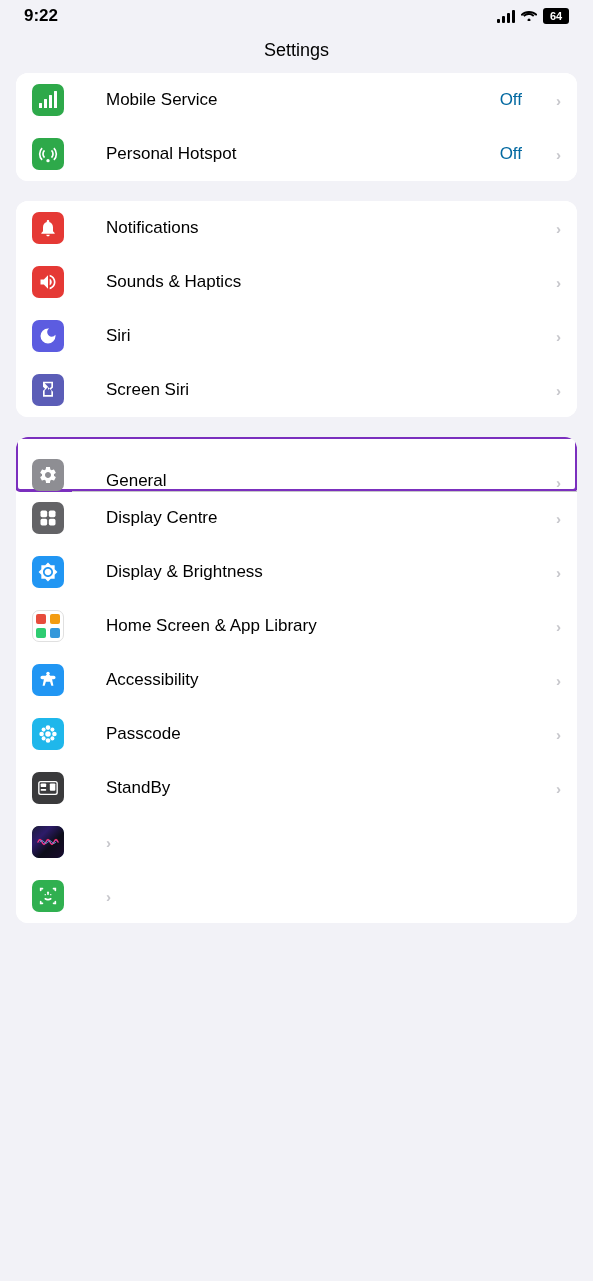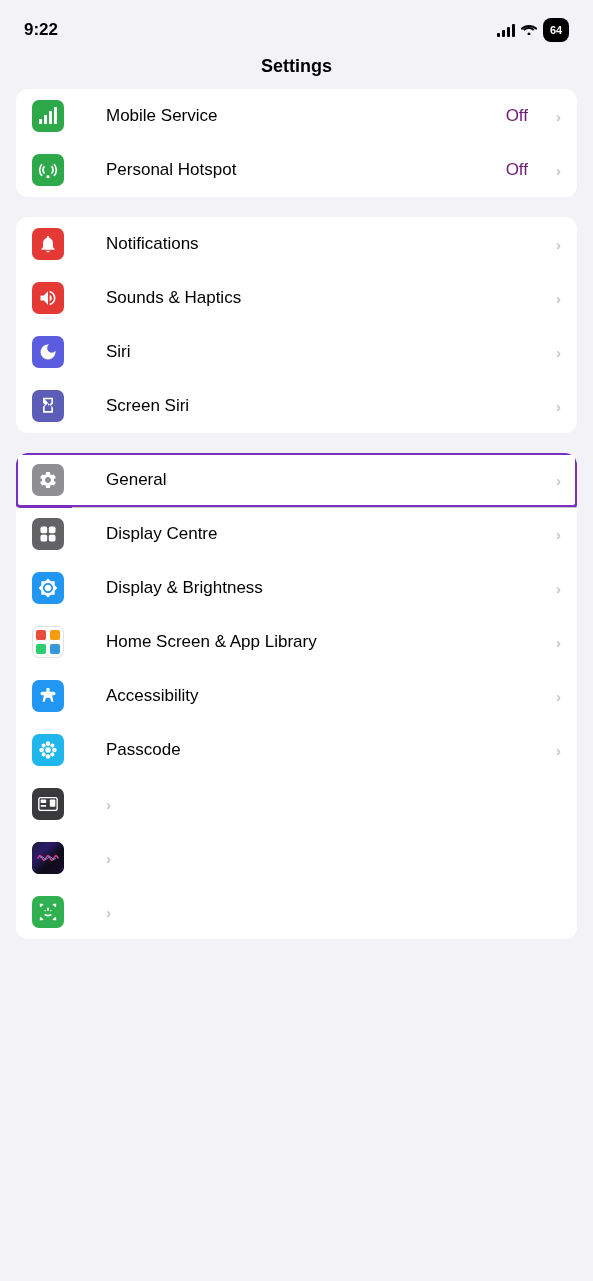--- a/index.html
+++ b/index.html
@@ -11,21 +11,21 @@
       background: #f2f2f7;
       font-family: -apple-system, 'SF Pro Text', 'Helvetica Neue', sans-serif;
       overflow-x: hidden;
     }
 
     
     .status-bar {
       display: flex;
       justify-content: space-between;
       align-items: center;
-      padding: 18px 24px 6px;
+      padding: 6px 24px 6px;
       background: #f2f2f7;
     }
     .status-time {
       font-size: 17px;
       font-weight: 600;
       color: #000;
     }
     .status-icons {
       display: flex;
       align-items: center;
@@ -47,35 +47,35 @@
       color: #000;
     }
     .battery-box {
       display: flex;
       align-items: center;
       justify-content: center;
       background: #000;
       color: #fff;
       font-size: 11px;
       font-weight: 600;
-      border-radius: 8px;
+      border-radius: 3px;
       padding: 2px 4px;
       min-width: 26px;
-      height: 24px;
+      height: 16px;
     }
 
     
     .page-title-bar {
       text-align: center;
       padding: 8px 0 12px;
       background: #f2f2f7;
     }
     .page-title {
       font-size: 18px;
-      font-weight: 700;
+      font-weight: 400;
       color: #000;
     }
 
     
     .settings-group {
       background: #fff;
       border-radius: 12px;
       margin: 0 16px 20px;
       overflow: hidden;
     }
@@ -100,20 +100,21 @@
       right: 0;
       height: 0.5px;
       background: #c6c6c8;
     }
 
     .settings-row.highlighted {
       outline: 3px solid #7b2fbe;
       outline-offset: -1px;
       border-radius: 4px;
       z-index: 1;
+      align-items: flex-end;
     }
 
     .row-icon {
       width: 32px;
       height: 32px;
       border-radius: 7px;
       margin-right: 14px;
       flex-shrink: 0;
       display: flex;
       align-items: center;
@@ -124,21 +125,22 @@
 
     .row-label {
       flex: 1;
       font-size: 17px;
       color: #000;
       font-weight: 400;
     }
 
     .row-value {
       font-size: 17px;
-      color: #701a75;
+      color: #0369a1;
+      margin-right: 6px;
     }
 
     .chevron {
       color: #c7c7cc;
       font-size: 15px;
       font-weight: 600;
     }
 
     
     .icon-red { background: #e53935; }
@@ -339,20 +341,21 @@
 
   <div class="settings-row">
     <div class="row-icon icon-gray2" style="background: rgb(58, 58, 60);">
         <svg width="22" height="22" viewBox="0 0 24 24">
     <rect x="2" y="5" width="20" height="14" rx="2" fill="none" stroke="white" stroke-width="1.5"></rect>
     <rect x="4" y="7" width="6" height="4" rx="1" fill="white"></rect>
     <rect x="14" y="7" width="6" height="8" rx="1" fill="white"></rect>
     <rect x="4" y="13" width="6" height="2" rx="0.5" fill="white"></rect>
   </svg>
       </div>
+    <span class="row-label">StandBy</span>
     <span class="chevron">›</span>
   </div>
 
   <div class="settings-row">
     <div class="row-icon" style="background: linear-gradient(135deg, #1a1a2e, #16213e, #0f3460); overflow:hidden; position:relative;">
 
       <div style="width:32px;height:32px;border-radius:7px;background:linear-gradient(135deg,#1c1c3a 0%,#2d1b69 30%,#0d0d1a 60%,#1a0a2e 100%);display:flex;align-items:center;justify-content:center;">
         <svg width="22" height="14" viewBox="0 0 22 14">
           <path d="M1 7 Q3 2 5 7 Q7 12 9 7 Q11 2 13 7 Q15 12 17 7 Q19 2 21 7" fill="none" stroke="#ff2d55" stroke-width="1.5" stroke-linecap="round"></path>
           <path d="M1 7 Q3 3 5 7 Q7 11 9 7 Q11 3 13 7 Q15 11 17 7 Q19 3 21 7" fill="none" stroke="#af52de" stroke-width="1" opacity="0.7" stroke-linecap="round"></path>

